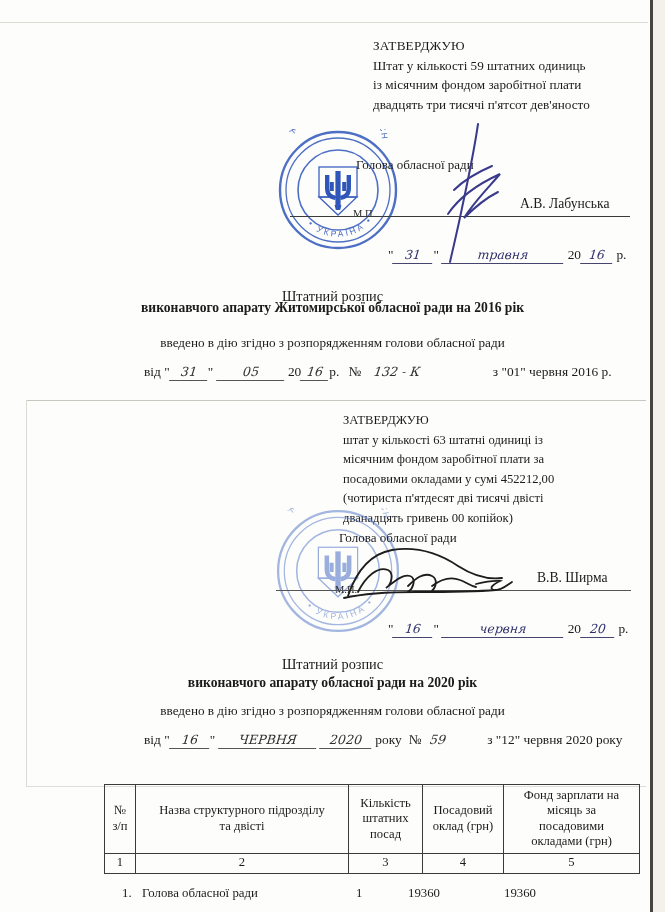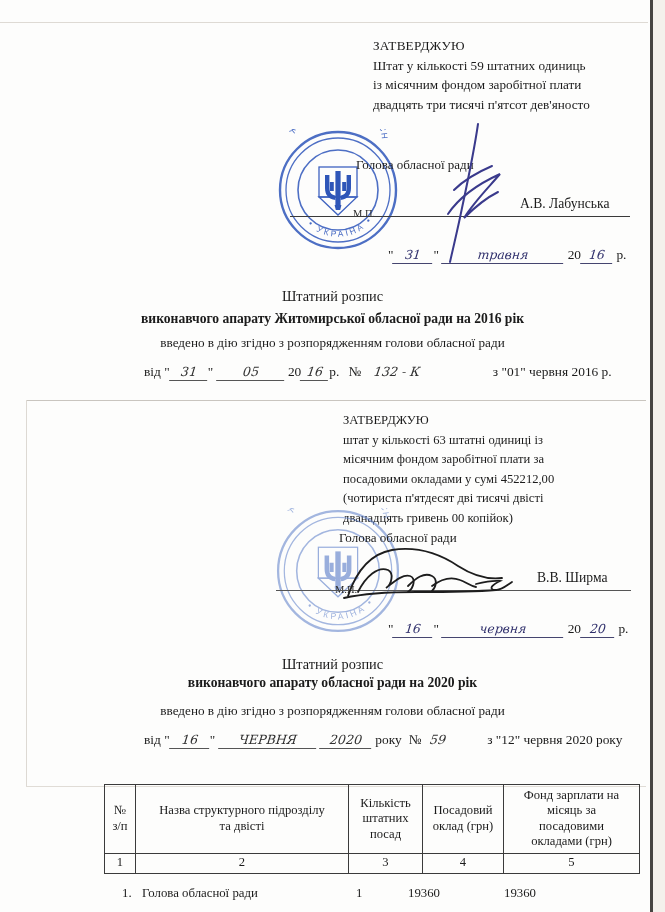--- a/index.html
+++ b/index.html
@@ -253,21 +253,21 @@
   </div>
 
   <div class="dateline" style="left:388px; top:247px;">
     <span class="q">"</span><span class="hw" style="width:34px;">31</span><span class="q">"</span>
     <span class="hw" style="width:116px;">травня</span>
     <span>20</span><span class="hw" style="width:26px;">16</span>
     <span>р.</span>
   </div>
 
   <div class="doc-title" style="top:288px;">Штатний розпис</div>
-  <div class="doc-sub" style="top:311px; font-weight:bold; font-size:13.6px;">виконавчого апарату Житомирської обласної ради на 2016 рік</div>
+  <div class="doc-sub" style="top:300px; font-weight:bold; font-size:13.6px;">виконавчого апарату Житомирської обласної ради на 2016 рік</div>
   <div class="doc-sub" style="top:335px;">введено в дію згідно з розпорядженням голови обласної ради</div>
 
   <div class="dateline" style="left:144px; top:364px;">
     <span>від</span>
     <span class="q">"</span><span class="hwk" style="width:32px;">31</span><span class="q">"</span>
     <span class="hwk" style="width:62px;">05</span>
     <span>20</span><span class="hwk nb" style="width:22px; border-bottom:1px solid #555;">16</span><span>р.</span>
     <span style="margin-left:6px;">№</span><span class="hwk nb" style="width:66px;">132 - К</span>
     <span style="margin-left:56px;">з "01" червня 2016 р.</span>
   </div>

